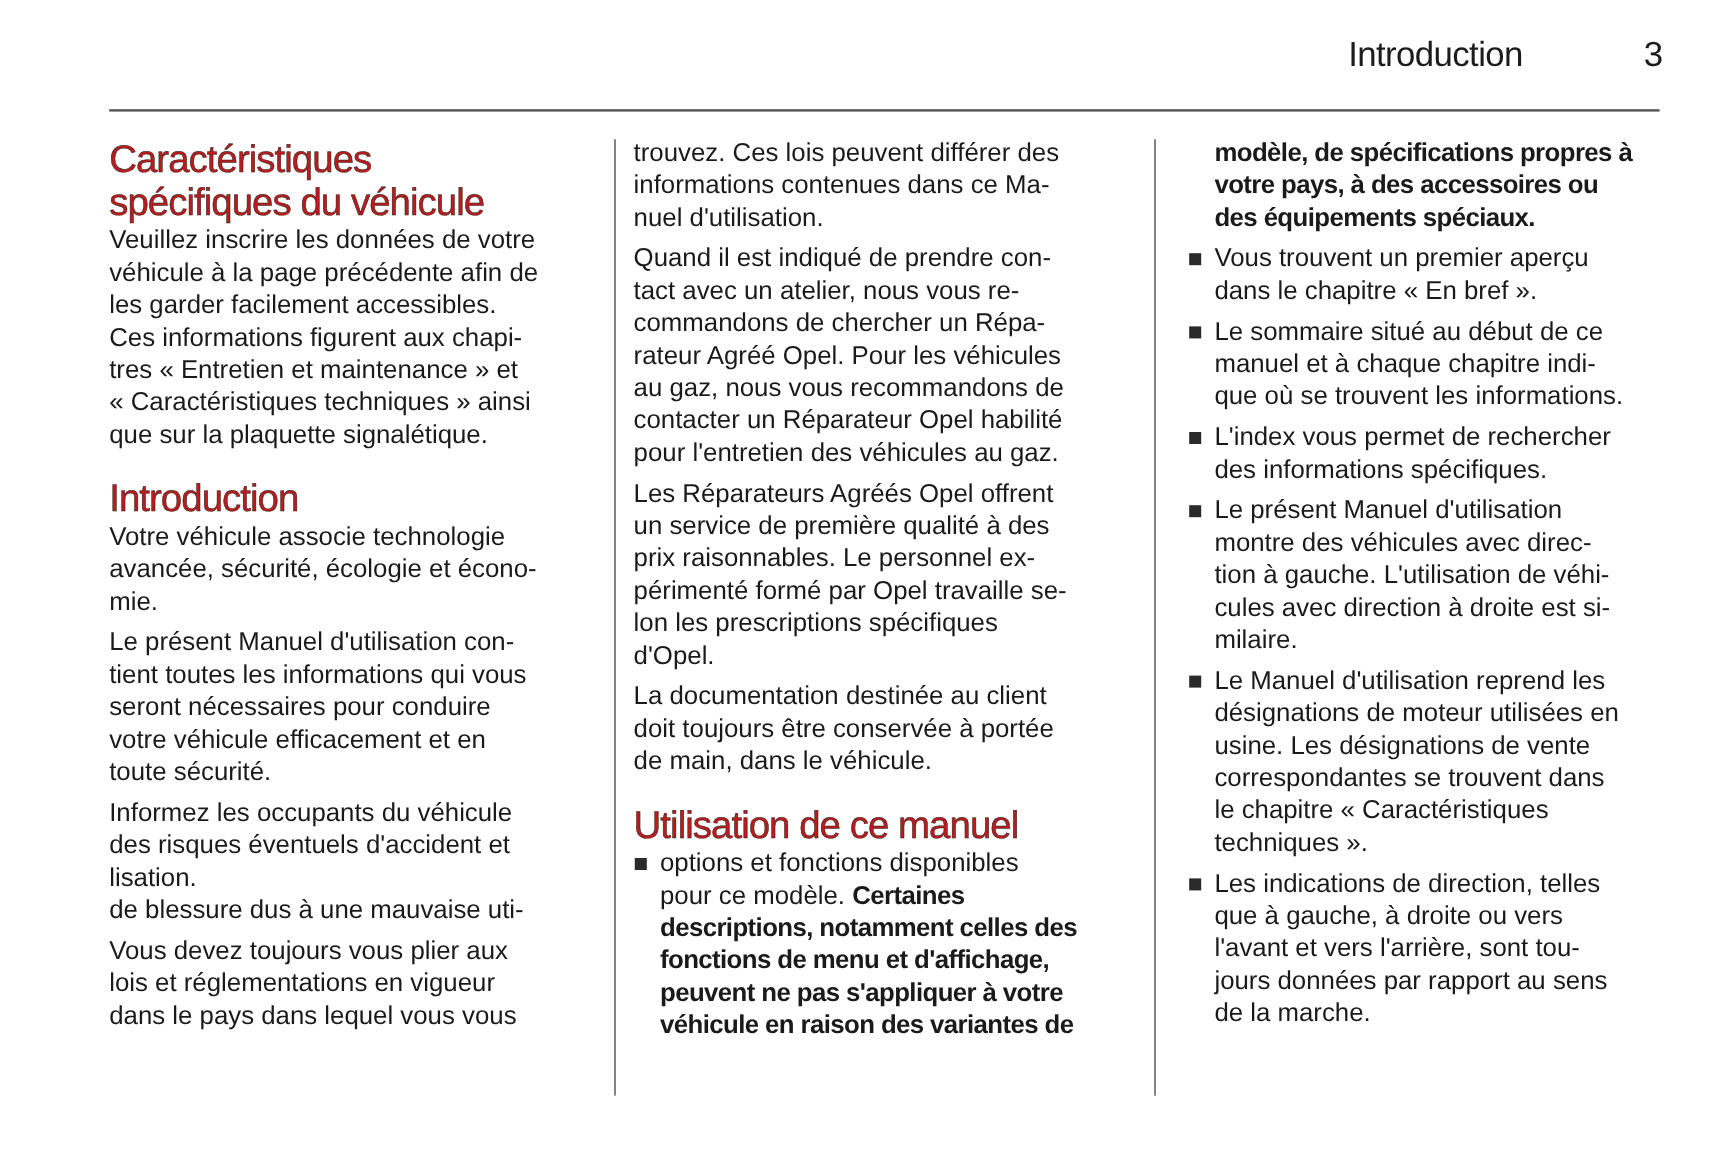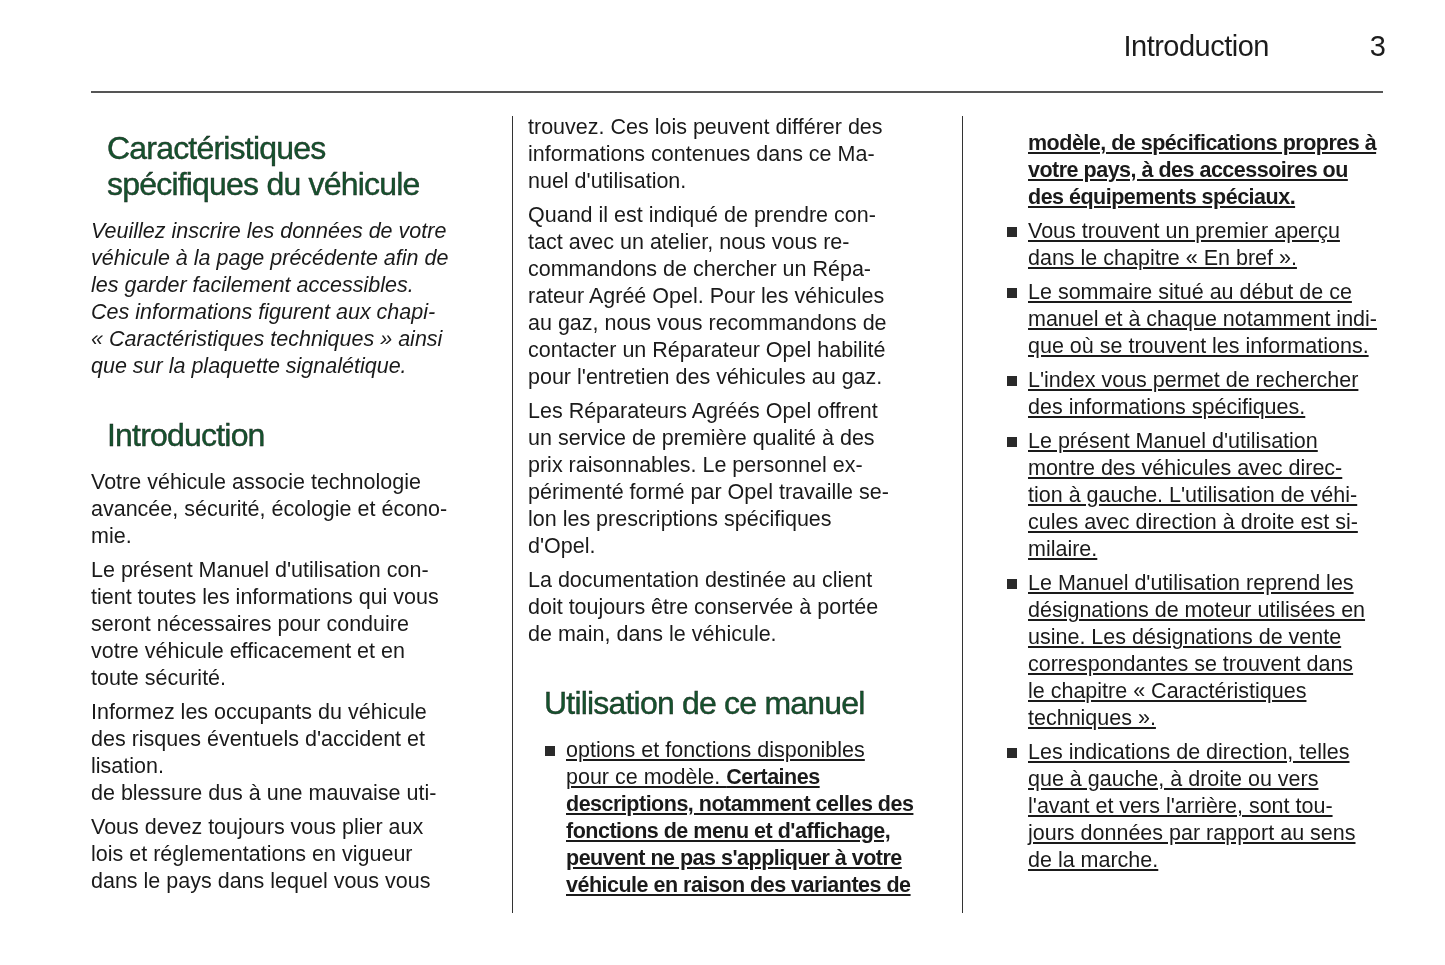--- a/index.html
+++ b/index.html
@@ -60,41 +60,40 @@
       top: 114px;
     }
     .col-1 { left: 91px; width: 405px; }
     .col-2 { left: 528px; width: 405px; }
     .col-3 { left: 990px; width: 405px; }
 
     .heading {
       font-size: 32px;
       line-height: 36px;
       letter-spacing: -0.8px;
-      color: #14532d;
-      margin: 16px;
+      color: #b91c1c;
+      margin: 0;
       font-weight: normal;
       -webkit-text-stroke: 0.4px #1c1c1c;
     }
     .heading .line { display: block; white-space: nowrap; }
 
     .para {
       font-size: 21.5px;
       line-height: 27px;
       margin: 0 0 7px 0;
       color: #1a1a1a;
     }
     .para .line { display: block; white-space: nowrap; }
     .bold { font-weight: bold; letter-spacing: -0.5px; }
 
     .bullet-list {
       list-style: none;
-      margin: 16px;
+      margin: 0;
       padding: 0;
-      text-decoration: underline;
     }
     .bullet-item {
       position: relative;
       padding-left: 22px;
       font-size: 21.5px;
       line-height: 27px;
       margin: 0 0 7px 0;
     }
     .bullet-item .line { display: block; white-space: nowrap; }
     .bullet-marker {
@@ -118,25 +117,26 @@
 <div class="header-rule"></div>
 
 <div class="col-divider divider-1"></div>
 <div class="col-divider divider-2"></div>
 
 <div class="column col-1">
   <h2 class="heading">
     <span class="line">Caractéristiques</span>
     <span class="line">spécifiques du véhicule</span>
   </h2>
-  <p class="para" style="margin-top:1px;font-style:italic;">
+  <p class="para" style="margin-top:1px;">
     <span class="line">Veuillez inscrire les données de votre</span>
     <span class="line">véhicule à la page précédente afin de</span>
     <span class="line">les garder facilement accessibles.</span>
     <span class="line">Ces informations figurent aux chapi-</span>
+    <span class="line">tres « Entretien et maintenance » et</span>
     <span class="line">« Caractéristiques techniques » ainsi</span>
     <span class="line">que sur la plaquette signalétique.</span>
   </p>
   <div class="sec-gap" style="height:14px;"></div>
   <h2 class="heading">
     <span class="line">Introduction</span>
   </h2>
   <p class="para" style="margin-top:1px;">
     <span class="line">Votre véhicule associe technologie</span>
     <span class="line">avancée, sécurité, écologie et écono-</span>
@@ -215,21 +215,21 @@
       <span class="line bold">des équipements spéciaux.</span>
     </li>
     <li class="bullet-item">
       <span class="bullet-marker"></span>
       <span class="line">Vous trouvent un premier aperçu</span>
       <span class="line">dans le chapitre « En bref ».</span>
     </li>
     <li class="bullet-item">
       <span class="bullet-marker"></span>
       <span class="line">Le sommaire situé au début de ce</span>
-      <span class="line">manuel et à chaque notamment indi-</span>
+      <span class="line">manuel et à chaque chapitre indi-</span>
       <span class="line">que où se trouvent les informations.</span>
     </li>
     <li class="bullet-item">
       <span class="bullet-marker"></span>
       <span class="line">L'index vous permet de rechercher</span>
       <span class="line">des informations spécifiques.</span>
     </li>
     <li class="bullet-item">
       <span class="bullet-marker"></span>
       <span class="line">Le présent Manuel d'utilisation</span>

